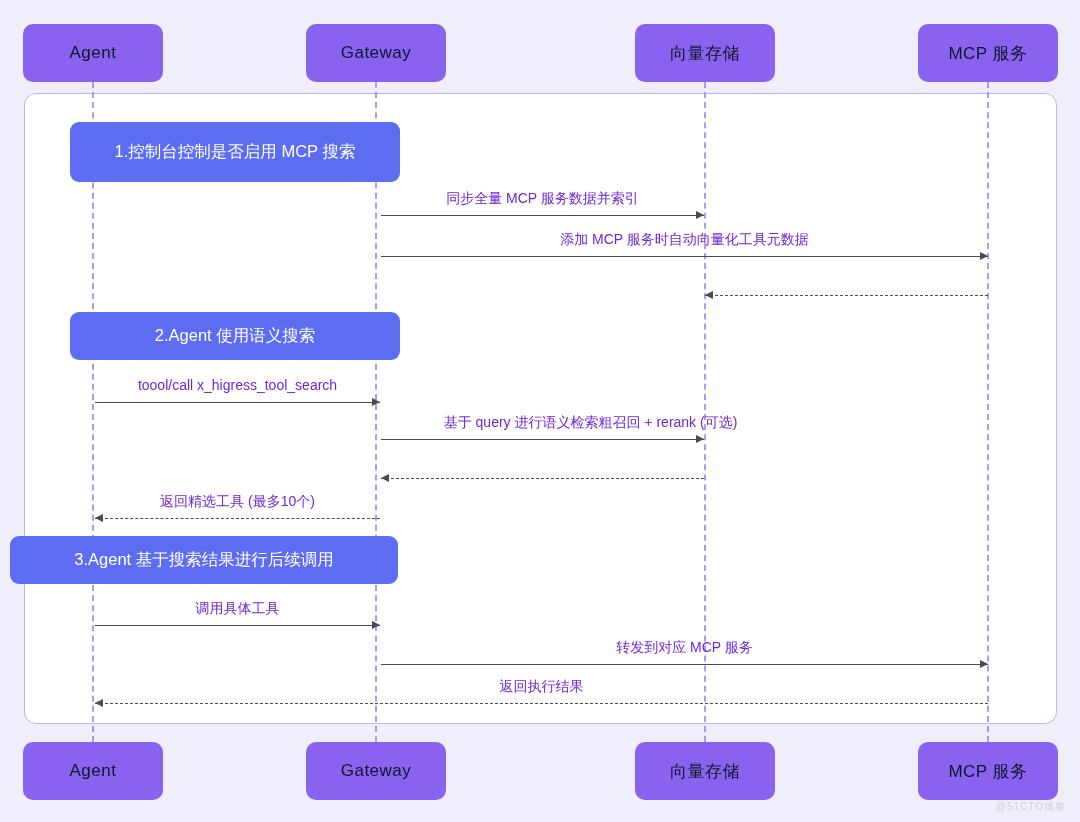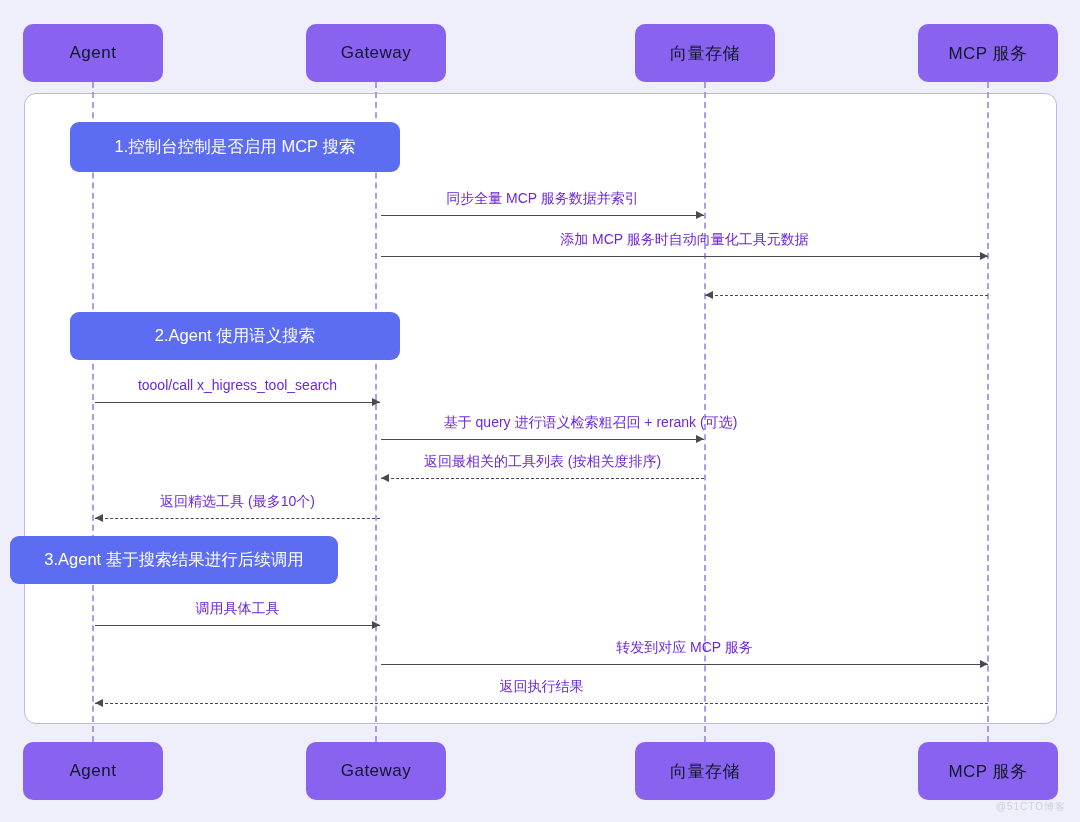--- a/index.html
+++ b/index.html
@@ -135,31 +135,30 @@
     <div class="msg-line" style="left: 381px; top: 256px; width: 607px;"></div>
     <div class="arrow-head right" style="top: 252px; left: 980px;"></div>
     <div class="msg-line dashed" style="left: 705px; top: 295px; width: 283px;"></div>
     <div class="arrow-head left" style="top: 291px; left: 705px;"></div>
     <div class="msg-label" style="left: 237.5px; top: 377px; transform: translateX(-50%);">toool/call x_higress_tool_search</div>
     <div class="msg-line" style="left: 95px; top: 402px; width: 285px;"></div>
     <div class="arrow-head right" style="top: 398px; left: 372px;"></div>
     <div class="msg-label" style="left: 542.5px; top: 414px; transform: translateX(-50%); margin-left: 48px;">基于 query 进行语义检索粗召回 + rerank (可选)</div>
     <div class="msg-line" style="left: 381px; top: 439px; width: 323px;"></div>
     <div class="arrow-head right" style="top: 435px; left: 696px;"></div>
-    <div class="msg-label" style="left: 542.5px; top: 453px; transform: translateX(-50%);">返回最相关的工具列表 (按相关度排序)</div>
     <div class="msg-line dashed" style="left: 381px; top: 478px; width: 323px;"></div>
     <div class="arrow-head left" style="top: 474px; left: 381px;"></div>
     <div class="msg-label" style="left: 237.5px; top: 493px; transform: translateX(-50%);">返回精选工具 (最多10个)</div>
     <div class="msg-line dashed" style="left: 95px; top: 518px; width: 285px;"></div>
     <div class="arrow-head left" style="top: 514px; left: 95px;"></div>
     <div class="msg-label" style="left: 237.5px; top: 600px; transform: translateX(-50%);">调用具体工具</div>
     <div class="msg-line" style="left: 95px; top: 625px; width: 285px;"></div>
     <div class="arrow-head right" style="top: 621px; left: 372px;"></div>
     <div class="msg-label" style="left: 684.5px; top: 639px; transform: translateX(-50%);">转发到对应 MCP 服务</div>
     <div class="msg-line" style="left: 381px; top: 664px; width: 607px;"></div>
     <div class="arrow-head right" style="top: 660px; left: 980px;"></div>
     <div class="msg-label" style="left: 541.5px; top: 678px; transform: translateX(-50%);">返回执行结果</div>
     <div class="msg-line dashed" style="left: 95px; top: 703px; width: 893px;"></div>
     <div class="arrow-head left" style="top: 699px; left: 95px;"></div>
-    <div class="step-box" style="left: 70px; top: 122px; width: 330px; height: 50px;">1.控制台控制是否启用 MCP 搜索</div>
+    <div class="step-box" style="left: 70px; top: 122px; width: 330px; height: 60px;">1.控制台控制是否启用 MCP 搜索</div>
     <div class="step-box" style="left: 70px; top: 312px; width: 330px; height: 48px;">2.Agent 使用语义搜索</div>
-    <div class="step-box" style="left: 10px; top: 536px; width: 328px; height: 48px;">3.Agent 基于搜索结果进行后续调用</div>
+    <div class="step-box" style="left: 10px; top: 536px; width: 388px; height: 48px;">3.Agent 基于搜索结果进行后续调用</div>
   </div>
 
 </body></html>

